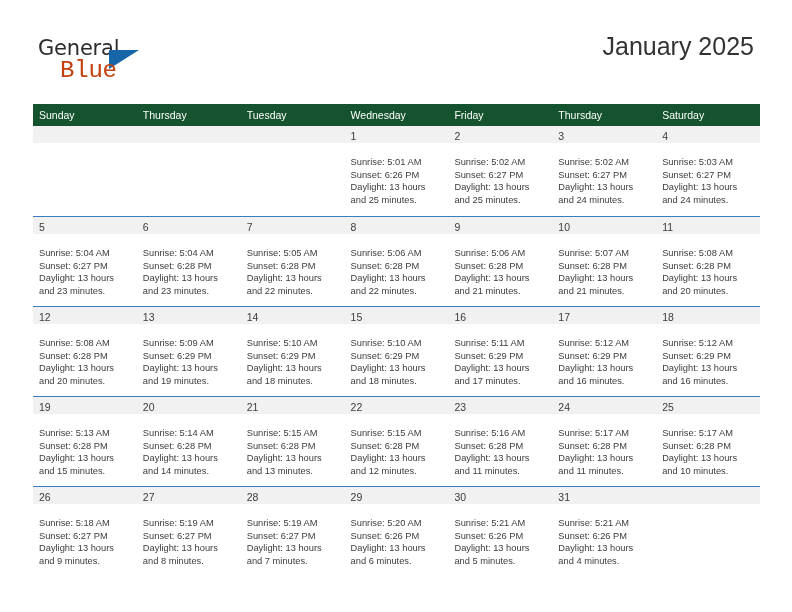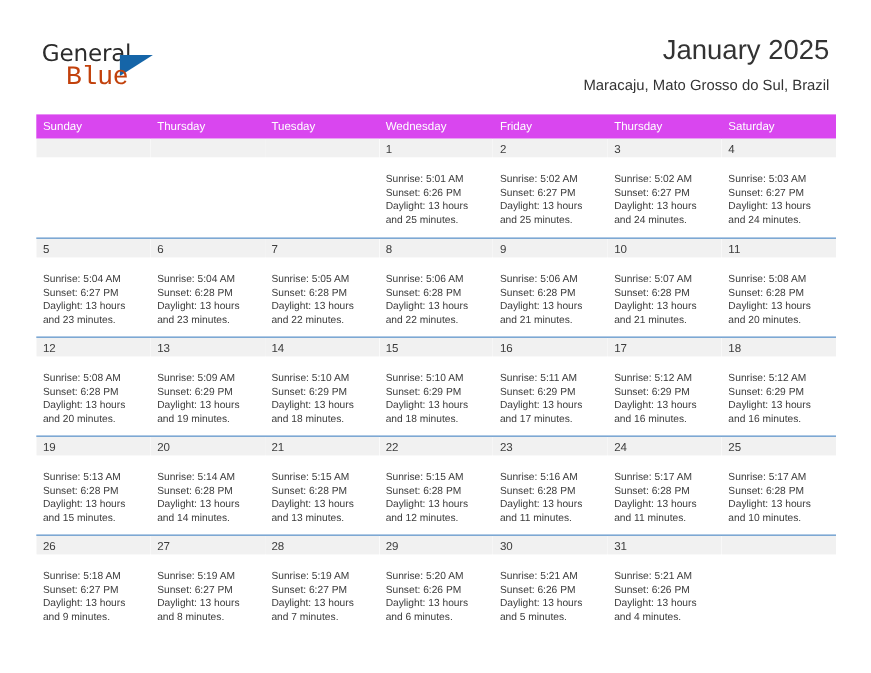--- a/index.html
+++ b/index.html
@@ -86,21 +86,21 @@
 
   
   .calendar {
     position: absolute;
     left: 33px;
     top: 104px;
     width: 727px;
   }
   .weekday-row {
     display: flex;
-    background: #d946ef;
+    background: #14532d;
     height: 22px;
   }
   .weekday-cell {
     flex: 1 1 0;
     color: #ffffff;
     font-size: 10.5px;
     line-height: 22px;
     padding-left: 6px;
     box-sizing: border-box;
     overflow: hidden;
@@ -155,21 +155,20 @@
   <div class="header">
 
     <div class="logo">
       <span class="logo-general">General</span>
       <span class="logo-tri"></span>
       <span class="logo-blue">Blue</span>
     </div>
 
     <div class="title-block">
       <div class="month-title">January 2025</div>
-      <div class="location-title">Maracaju, Mato Grosso do Sul, Brazil</div>
     </div>
 
   </div>
 
   <div class="calendar">
     <div class="weekday-row" id="weekday-row">
         <div class="weekday-cell">Sunday</div>
         <div class="weekday-cell">Thursday</div>
         <div class="weekday-cell">Tuesday</div>
         <div class="weekday-cell">Wednesday</div>

